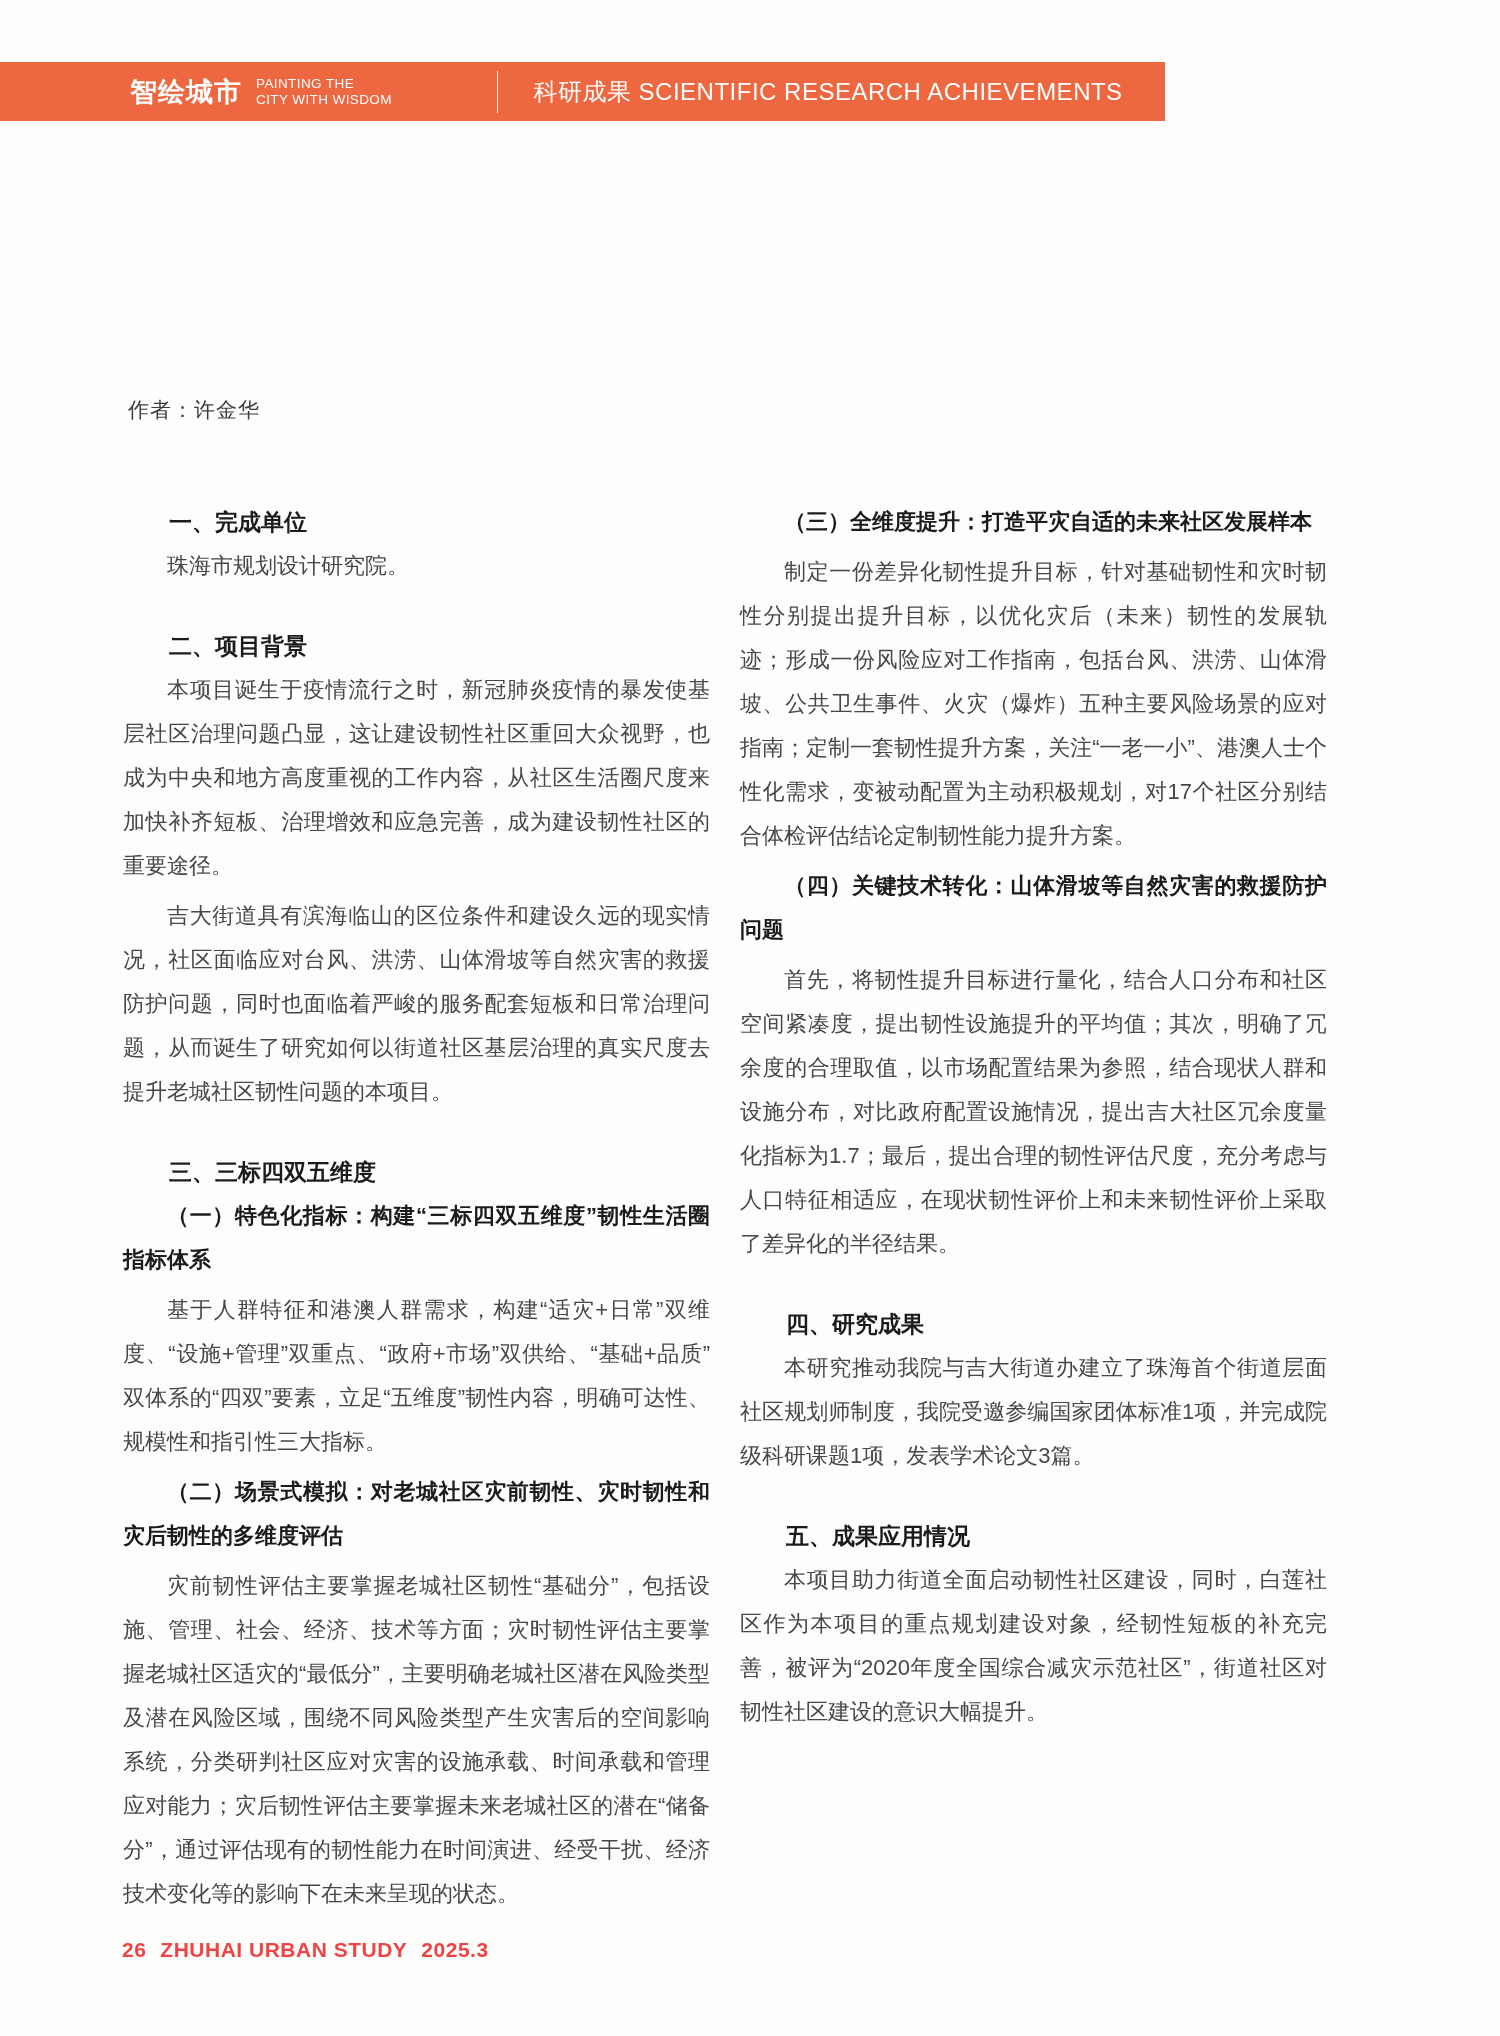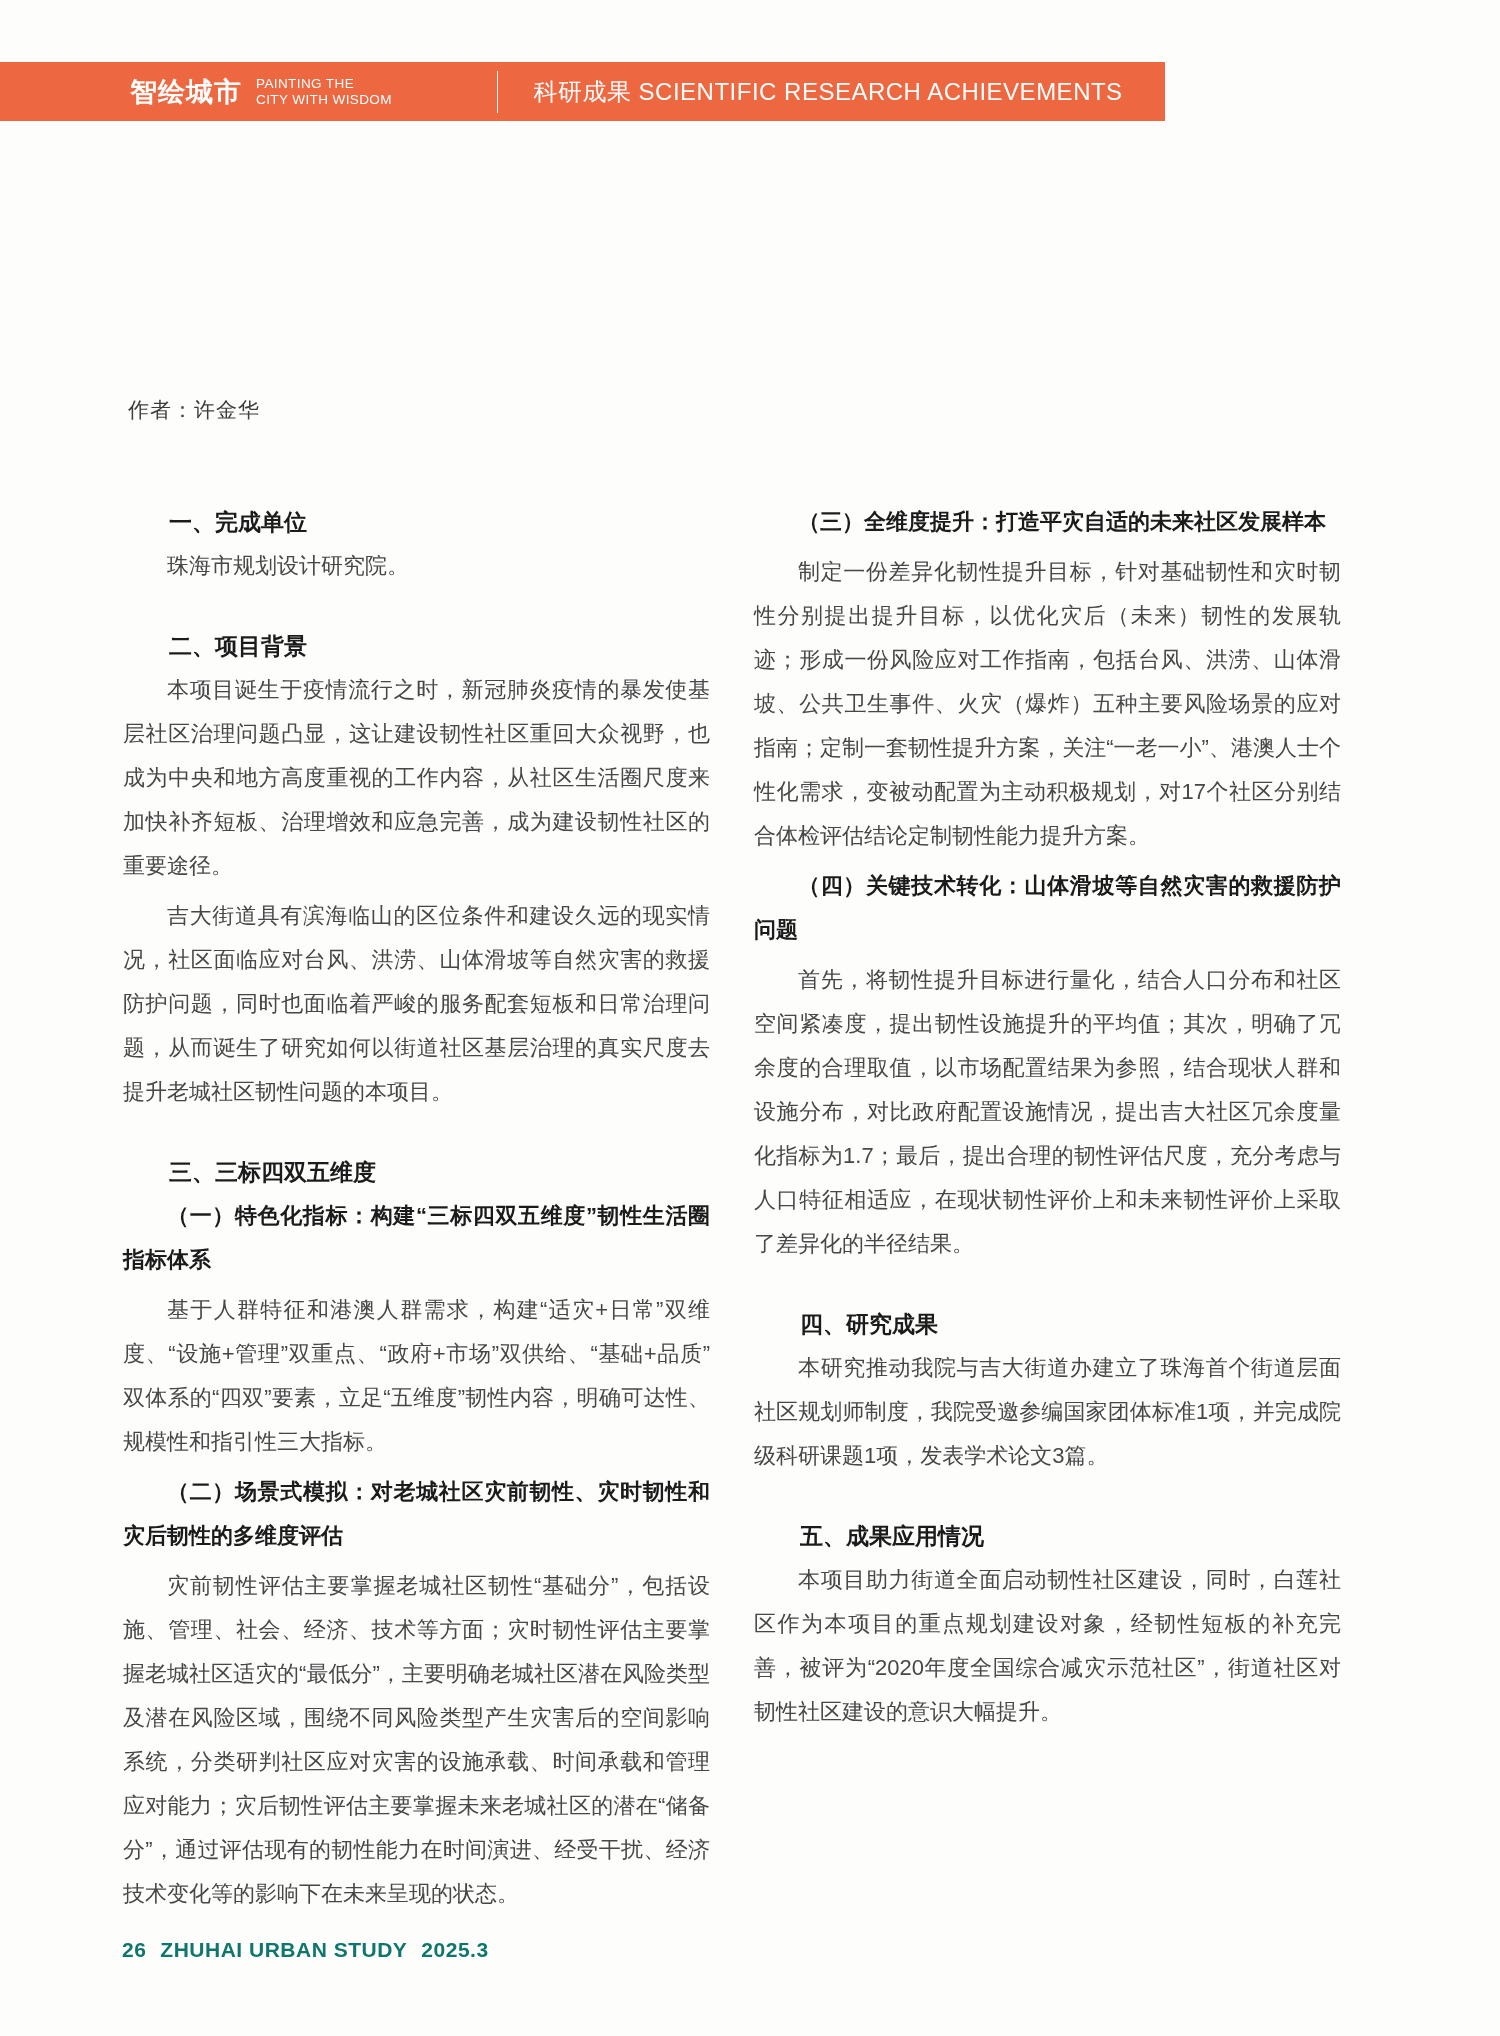--- a/index.html
+++ b/index.html
@@ -25,42 +25,42 @@
   
   .title-block{position:absolute;left:104px;top:190px;color:#ED6840;}
   .eyebrow{font-size:24px;font-weight:700;letter-spacing:.5px;line-height:30px;}
   .main-title{font-size:54px;font-weight:700;letter-spacing:2px;line-height:62px;margin:10px 0 0;}
   .subtitle{font-size:29px;font-weight:700;letter-spacing:1px;margin-top:28px;}
   .author{position:absolute;left:128px;top:396px;font-size:21px;color:#3c3c3c;letter-spacing:1px;}
   
   .content{
     position:absolute;left:123px;top:500px;
     width:1240px;
-    display:flex;gap:44px;
+    display:flex;gap:30px;
   }
   .col{
     width:587px;flex:0 0 587px;
     font-size:22px;line-height:44px;
     color:#474747;
     text-align:justify;
   }
   .col p{margin:0;text-indent:2em;}
   .col p + p{margin-top:6px;}
   .sec{
     font-size:23px;font-weight:700;color:#1b1b1b;
     line-height:44px;margin:36px 0 0;text-indent:2em;
   }
   .sec-first{margin-top:0;}
   .sub{
     font-weight:700;color:#1b1b1b;margin:0;text-indent:2em;
   }
   
   .page-footer{
     position:absolute;left:122px;top:1938px;
-    font-size:21px;font-weight:700;color:#0f766e;letter-spacing:.5px;
+    font-size:21px;font-weight:700;color:#ef4444;letter-spacing:.5px;
     display:flex;align-items:flex-start;
   }
   .page-footer .pageno{margin-right:14px;}
   .page-footer .issue{margin-left:14px;}
 </style>
 </head>
 <body>
 
 <div class="page">
 

